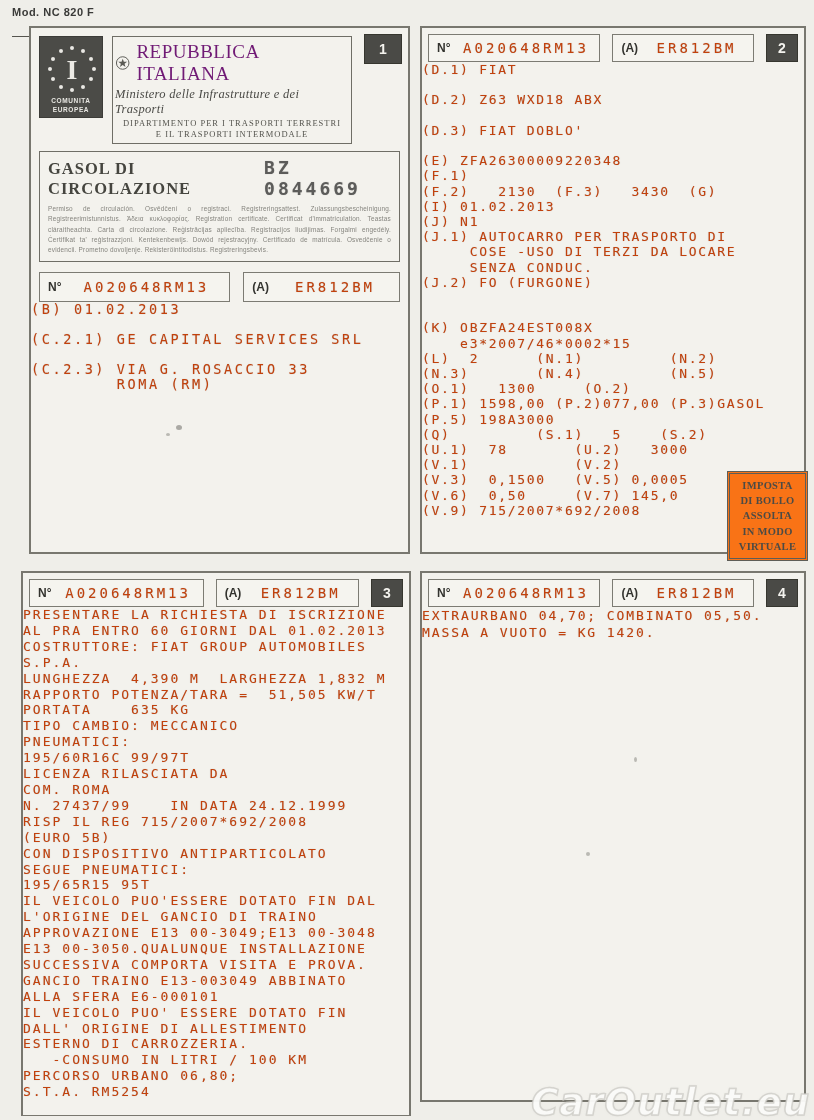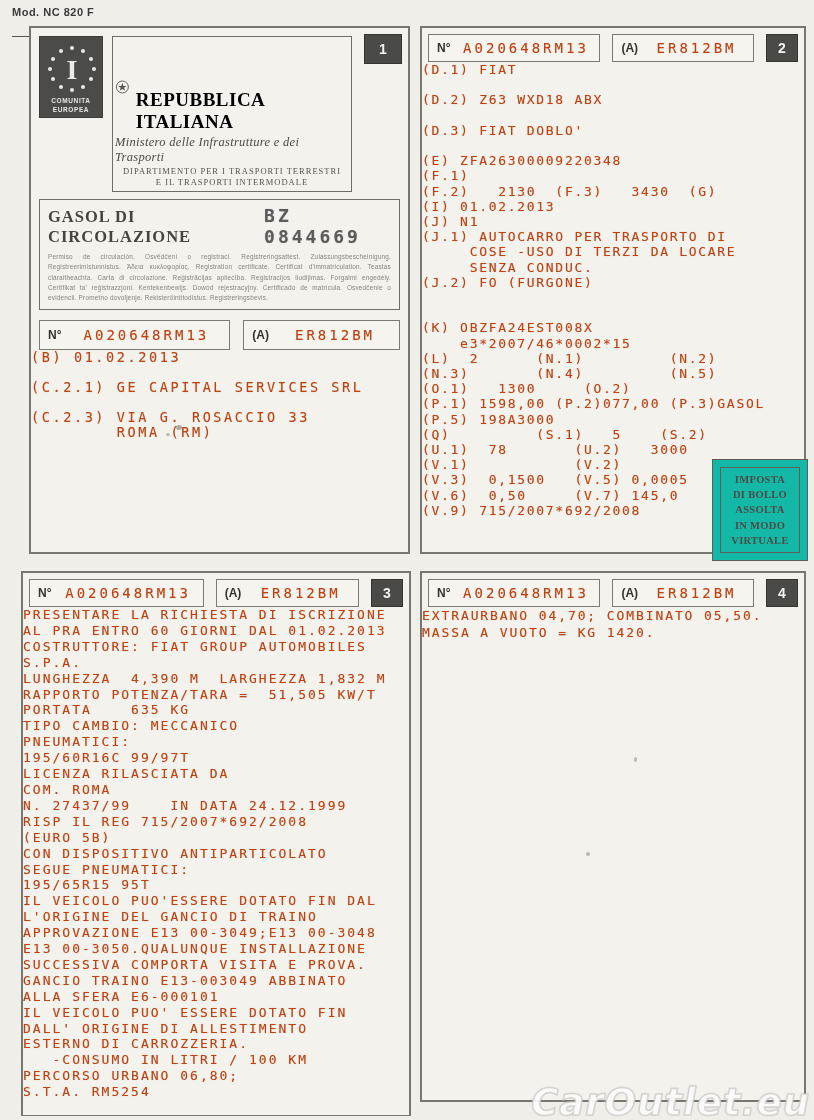--- a/index.html
+++ b/index.html
@@ -42,22 +42,22 @@
     text-align:center;line-height:1.3;padding-bottom:3px;z-index:2;
   }
   .title-box{
     flex:1;margin-left:9px;margin-right:48px;
     border:1.5px solid #6f6e66;box-sizing:border-box;
     display:flex;flex-direction:column;align-items:center;justify-content:center;
     padding:4px 2px;background:#f3f2ed;
   }
   .republic-row{display:flex;align-items:center;gap:6px;}
   .republic{
-    font-family:"Liberation Serif",serif;font-weight:bold;font-size:19px;
-    color:#000000;letter-spacing:0.5px;margin-top:48px;
+    font-family:"Liberation Serif",serif;font-weight:normal;font-size:19px;
+    color:#701a75;letter-spacing:0.5px;
   }
   .ministry{
     font-family:"Liberation Serif",serif;font-style:italic;font-size:12.5px;
     color:#4a4a46;margin-top:2px;letter-spacing:0.3px;
   }
   .dept{
     font-family:"Liberation Serif",serif;font-size:8.5px;color:#55554f;
     letter-spacing:1px;margin-top:1px;
   }
   .page-square{
@@ -96,22 +96,22 @@
   .p1-body{margin:26px 0 0 16px;font-size:13.5px;letter-spacing:2.6px;line-height:15px;}
 
   
   .panel-head{display:flex;gap:12px;align-items:center;padding:6px 6px 0 6px;}
   .panel-head .reg-box{height:28px;}
   .p2-body{margin:12px 0 0 8px;font-size:13px;letter-spacing:1.7px;line-height:15.2px;}
   .p3-body{margin:8px 0 0 10px;font-size:13px;letter-spacing:2px;line-height:15.9px;}
   .p4-body{margin:14px 0 0 10px;font-size:13px;letter-spacing:1.9px;line-height:17px;}
 
   .stamp-box{
-    position:absolute;right:-4px;bottom:-9px;width:96px;
-    border:1.2px solid #5e5d57;background:#14b8a6;padding:7px;box-sizing:border-box;
+    position:absolute;right:-4px;bottom:-9px;width:81px;
+    border:1.2px solid #5e5d57;background:#f97316;padding:1px;box-sizing:border-box;
     z-index:5;
   }
   .stamp-inner{
     border:1.2px solid #5e5d57;padding:4px 2px;text-align:center;
     font-family:"Liberation Serif",serif;font-weight:bold;font-size:10.5px;
     color:#4c4b45;line-height:1.45;letter-spacing:0.3px;white-space:pre-line;
   }
 
   .watermark{
     position:absolute;right:4px;bottom:-4px;z-index:50;

